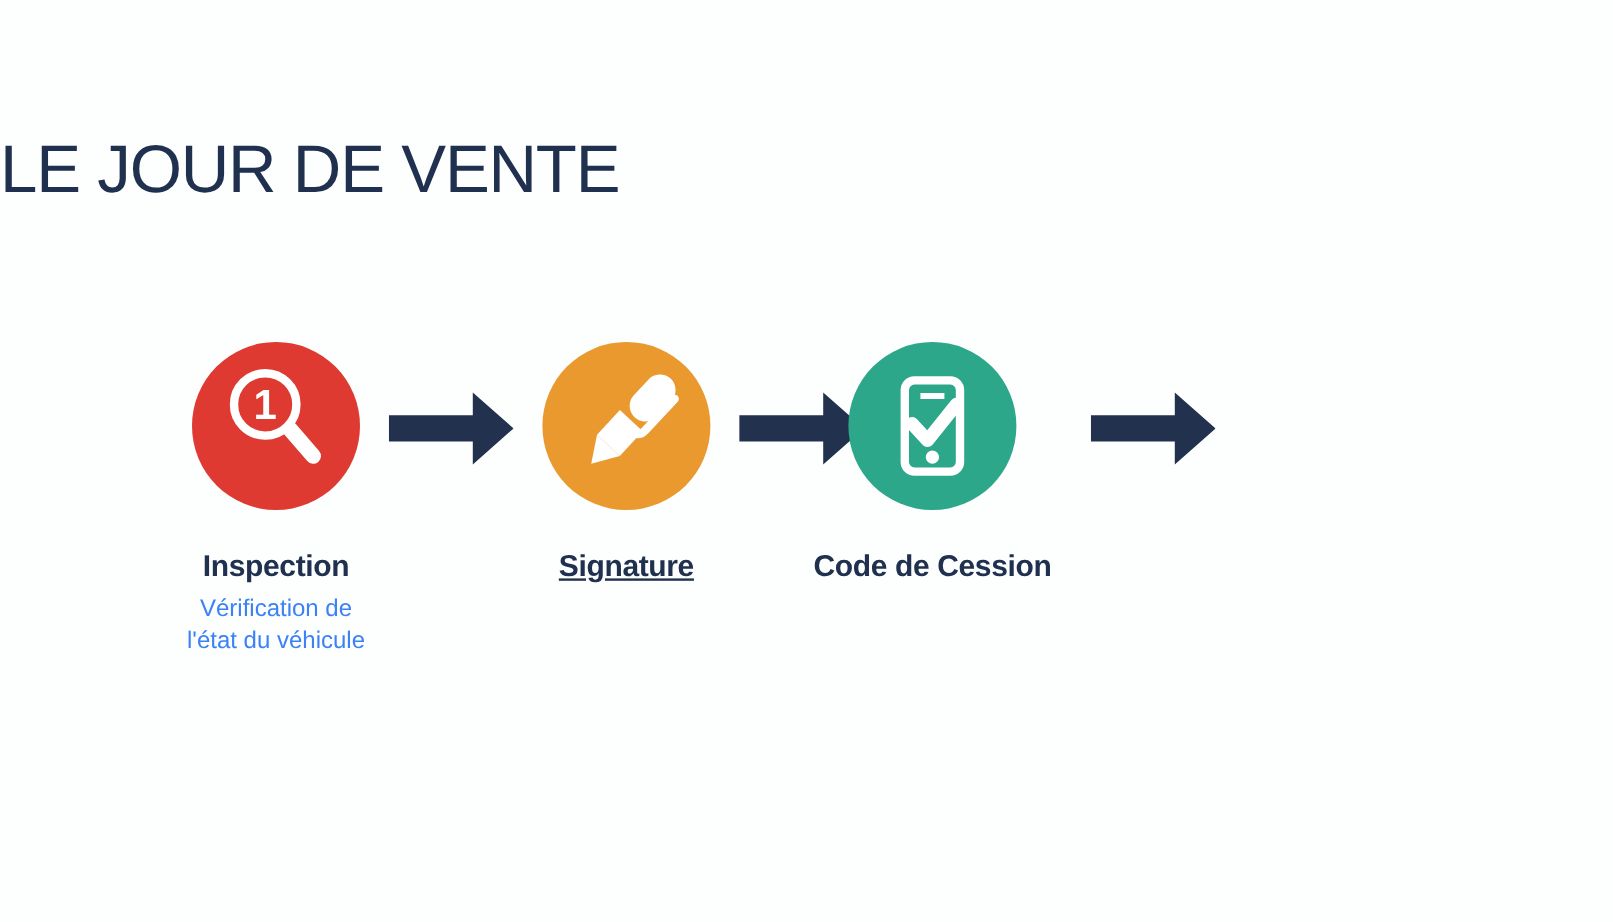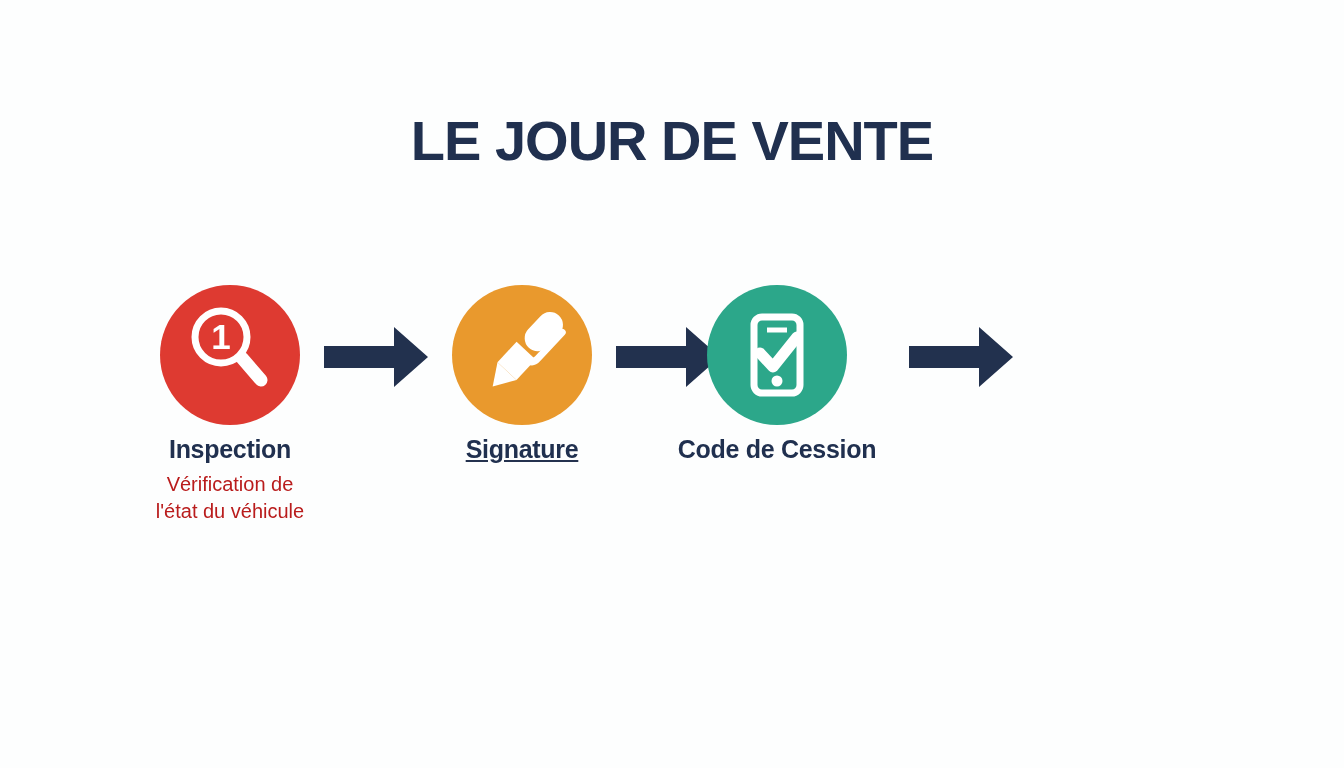--- a/index.html
+++ b/index.html
@@ -14,23 +14,23 @@
     background: #fdfefe;
     overflow: hidden;
     font-family: "Liberation Sans", "DejaVu Sans", sans-serif;
     color: #24324f;
   }
   .main-title {
     position: absolute;
     top: 108px;
     left: 0;
     right: 0;
-    text-align: center;
+    text-align: left;
     font-size: 56px;
-    font-weight: 700;
+    font-weight: 400;
     letter-spacing: -1px;
     color: #20304f;
   }
   .step {
     position: absolute;
     top: 285px;
     width: 300px;
     text-align: center;
   }
   .step-1 { left: 80px; }
@@ -44,31 +44,31 @@
     border-radius: 50%;
     margin: 0 auto;
   }
   .circle svg {
     position: absolute;
     inset: 0;
     width: 140px;
     height: 140px;
   }
   .step-label {
-    margin-top: 10px;
+    margin-top: 33px;
     font-size: 25px;
     font-weight: bold;
     color: #20304f;
     letter-spacing: -0.3px;
   }
   .step-desc {
     margin-top: 7px;
     font-size: 20px;
     line-height: 27px;
-    color: #b91c1c;
+    color: #3b82f6;
   }
   .arrow {
     position: absolute;
     top: 325px;
     width: 104px;
     height: 64px;
   }
   .arrow-1 { left: 324px; }
   .arrow-2 { left: 616px; }
   .arrow-3 { left: 909px; }

